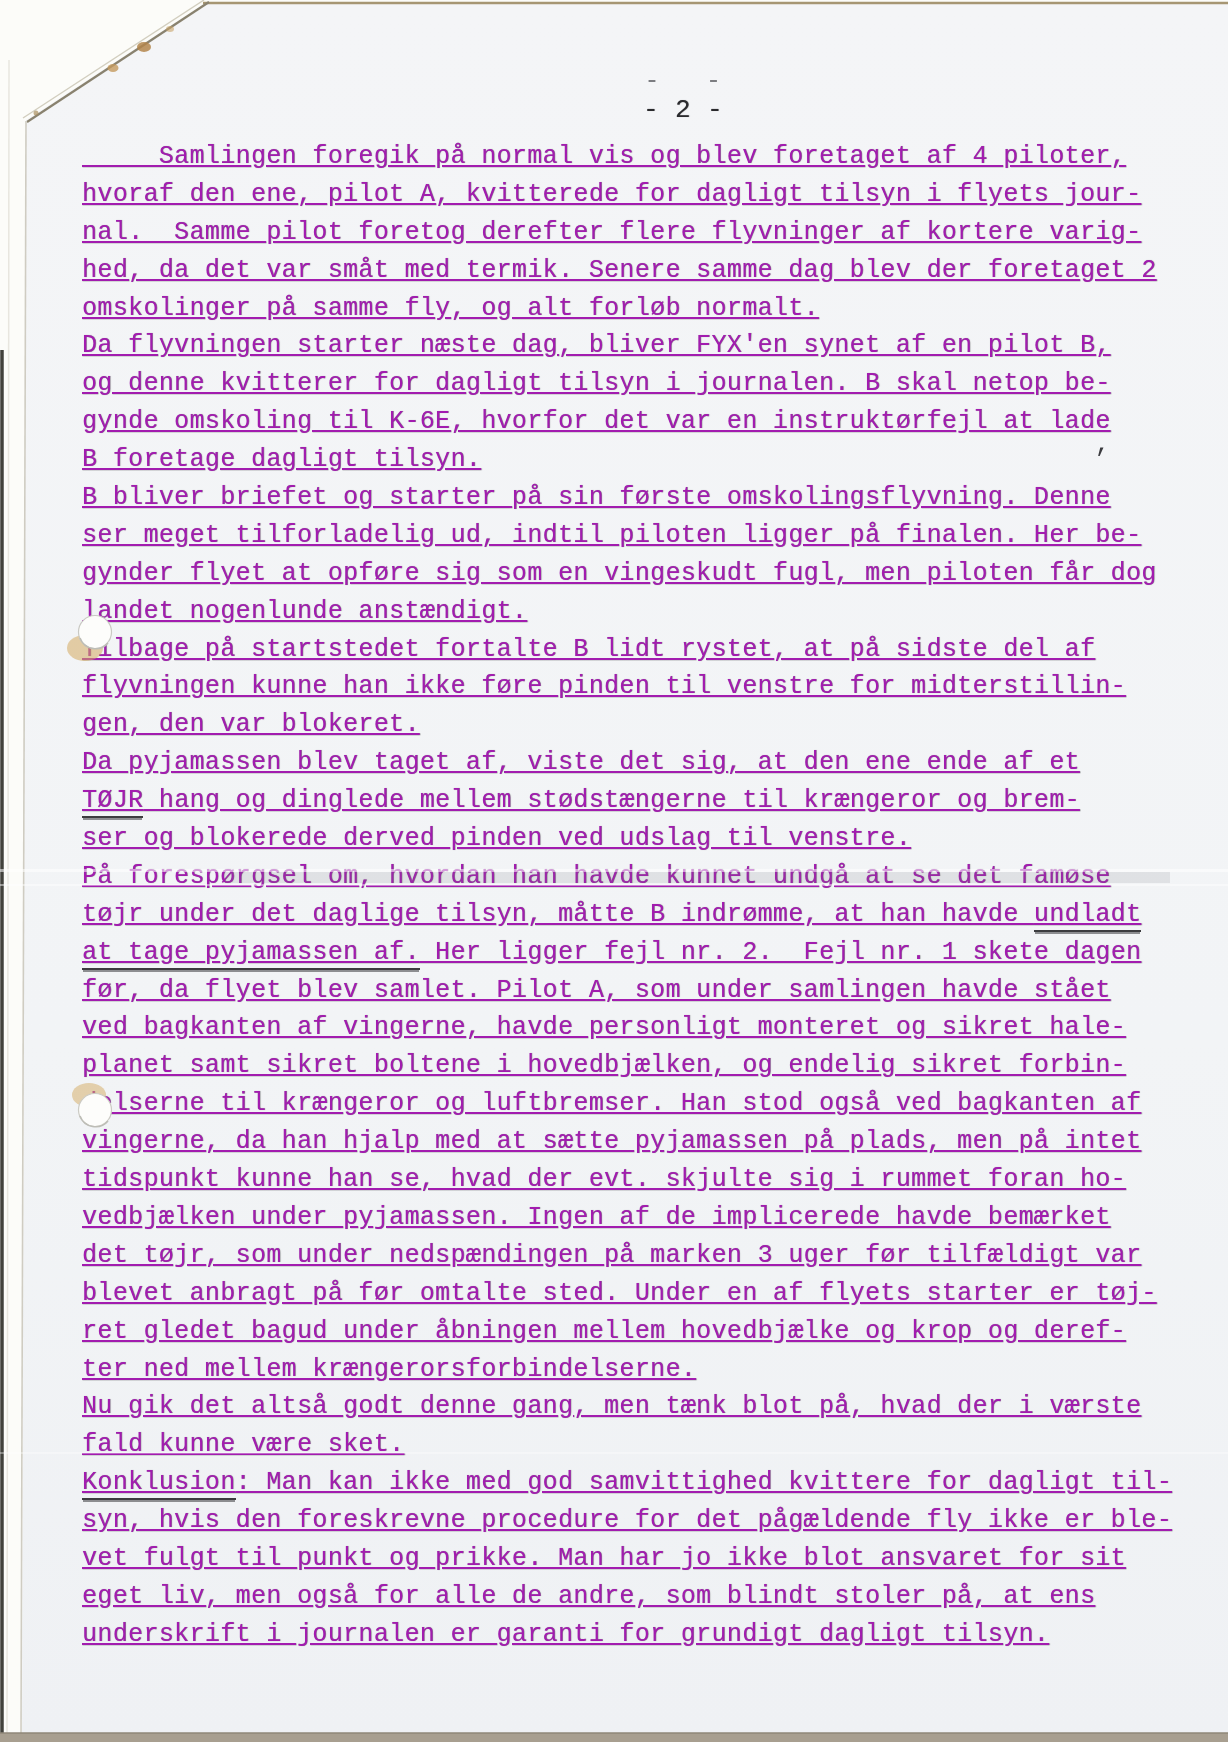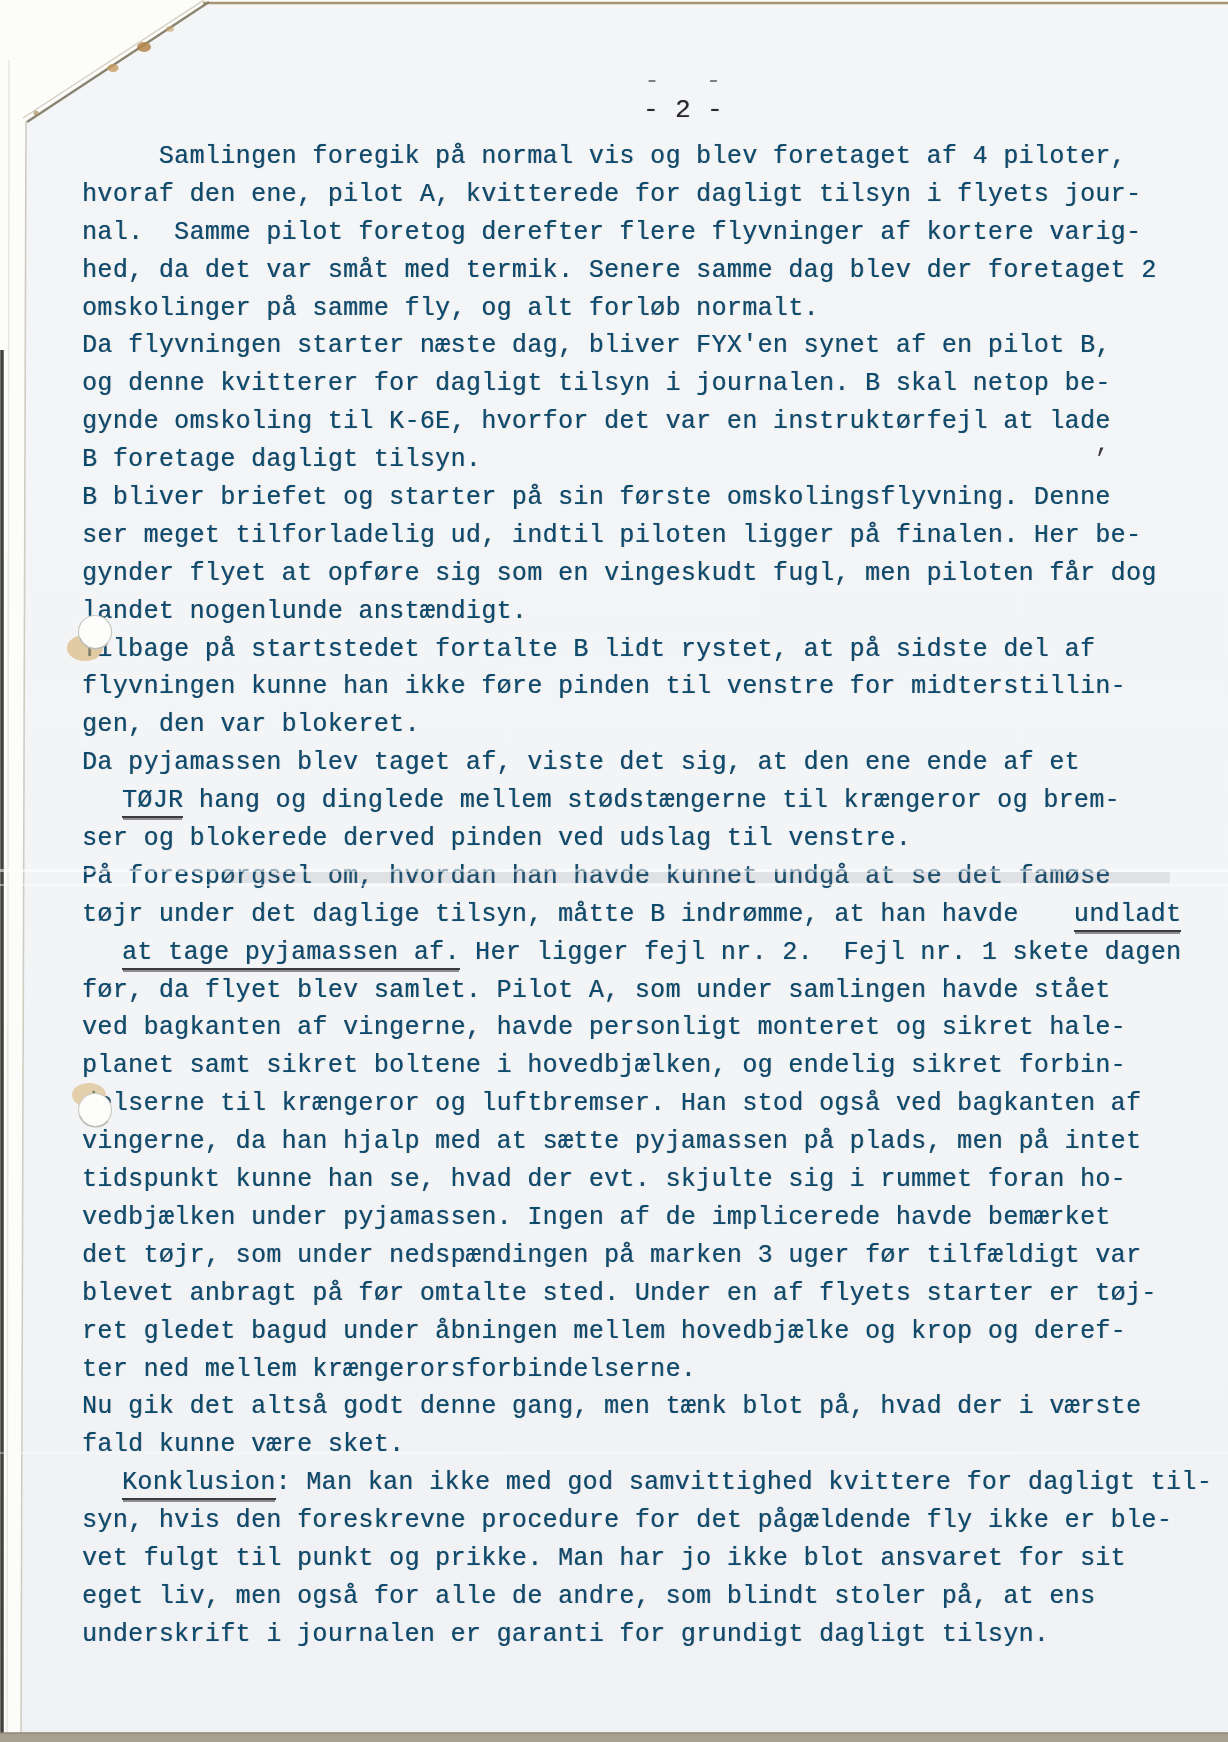--- a/index.html
+++ b/index.html
@@ -4,25 +4,26 @@
 <style>
   html,body{margin:0;padding:0;}
   body{width:1228px;height:1742px;overflow:hidden;background:#fcfcf9;}
   .scan{position:relative;width:1228px;height:1742px;background:#fcfcf9;}
   svg.layer{position:absolute;left:0;top:0;pointer-events:none;}
   
   .doc-text{
     position:absolute;left:82px;top:138px;
     font-family:"Liberation Mono","DejaVu Sans Mono",monospace;
     font-size:25px;letter-spacing:0.35px;line-height:37.9px;
-    color:#0c4a6e;white-space:pre;
+    color:#a21caf;white-space:pre;
     text-shadow:0.5px 0.3px 0.7px rgba(46,46,49,0.55);
+    text-decoration:underline;
   }
   .line{height:37.9px;}
-  .u{border-bottom:2px solid rgba(40,40,43,0.9);box-shadow:0 3px 0 -1px rgba(40,40,43,0.5);padding-bottom:1px;margin-left:40px;}
+  .u{border-bottom:2px solid rgba(40,40,43,0.9);box-shadow:0 3px 0 -1px rgba(40,40,43,0.5);padding-bottom:1px;}
   .ghost-marks{
     position:absolute;left:683px;top:67px;transform:translateX(-50%);
     font-family:"Liberation Mono","DejaVu Sans Mono",monospace;
     font-size:25px;letter-spacing:0.35px;color:#55555a;opacity:0.75;white-space:pre;
   }
   .page-number{
     position:absolute;left:683px;top:95px;transform:translateX(-50%);
     font-family:"Liberation Mono","DejaVu Sans Mono",monospace;
     font-size:26px;letter-spacing:0.35px;color:#2a2a2d;white-space:pre;
     text-shadow:0.5px 0.3px 0.7px rgba(46,46,49,0.5);

